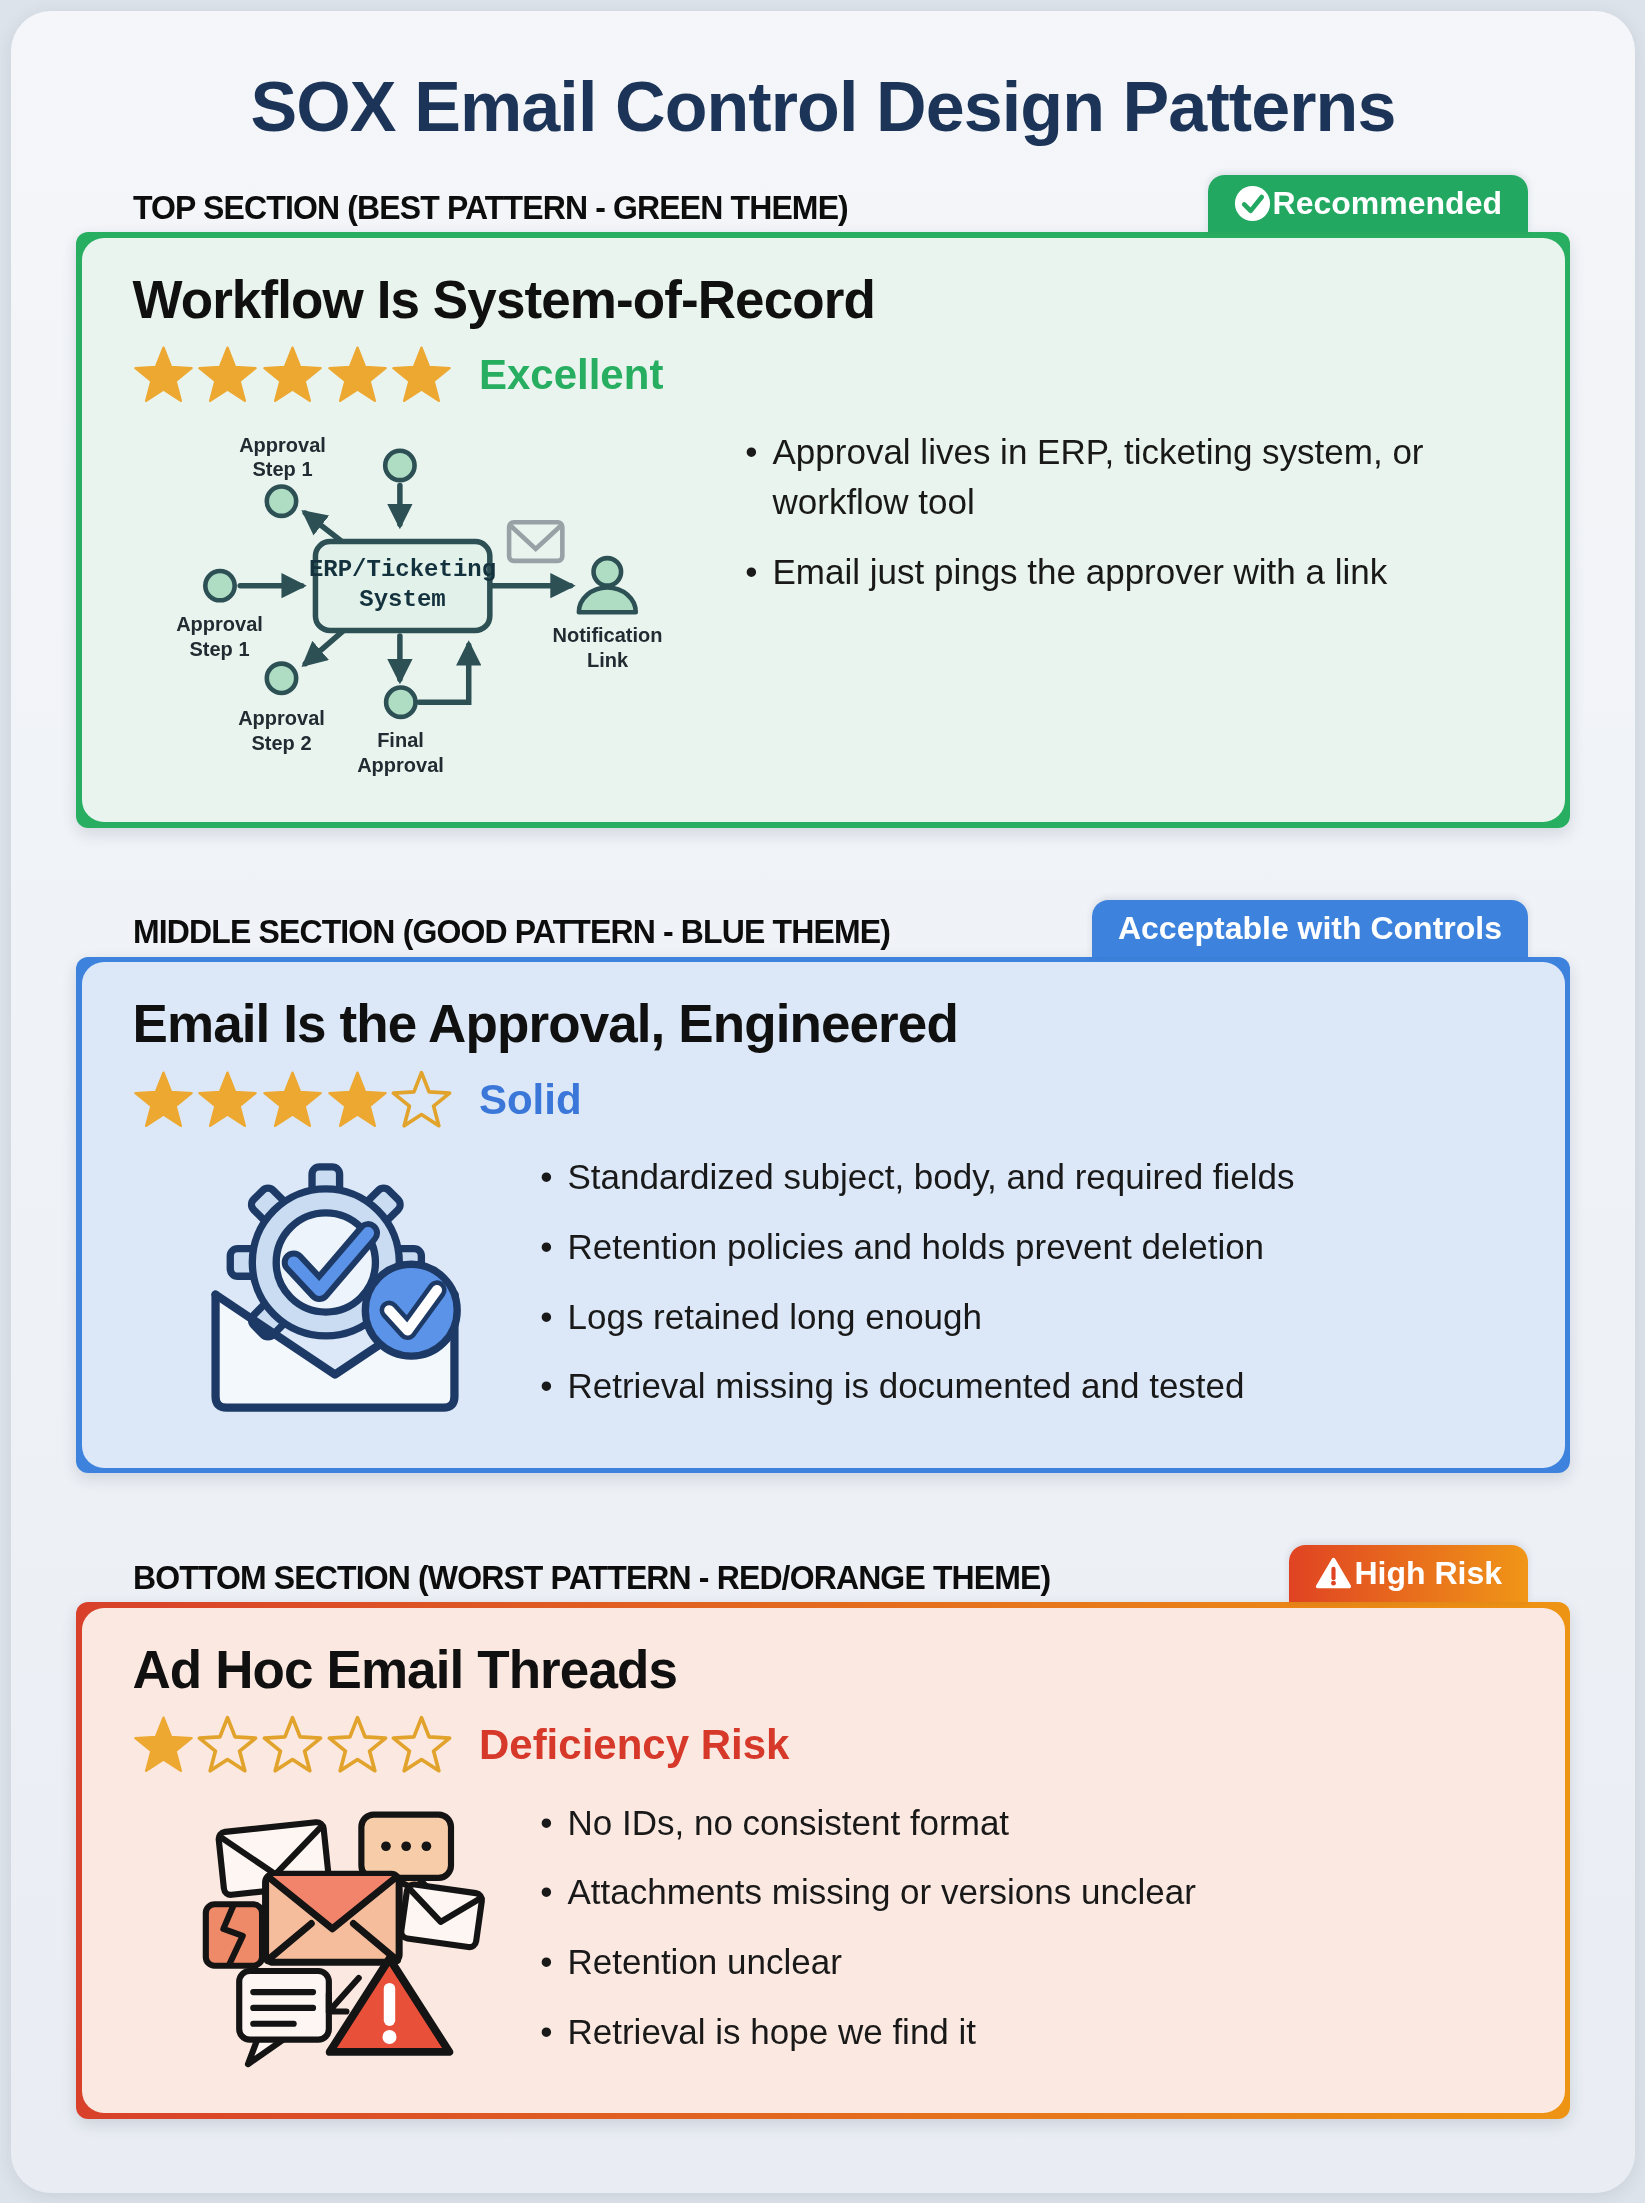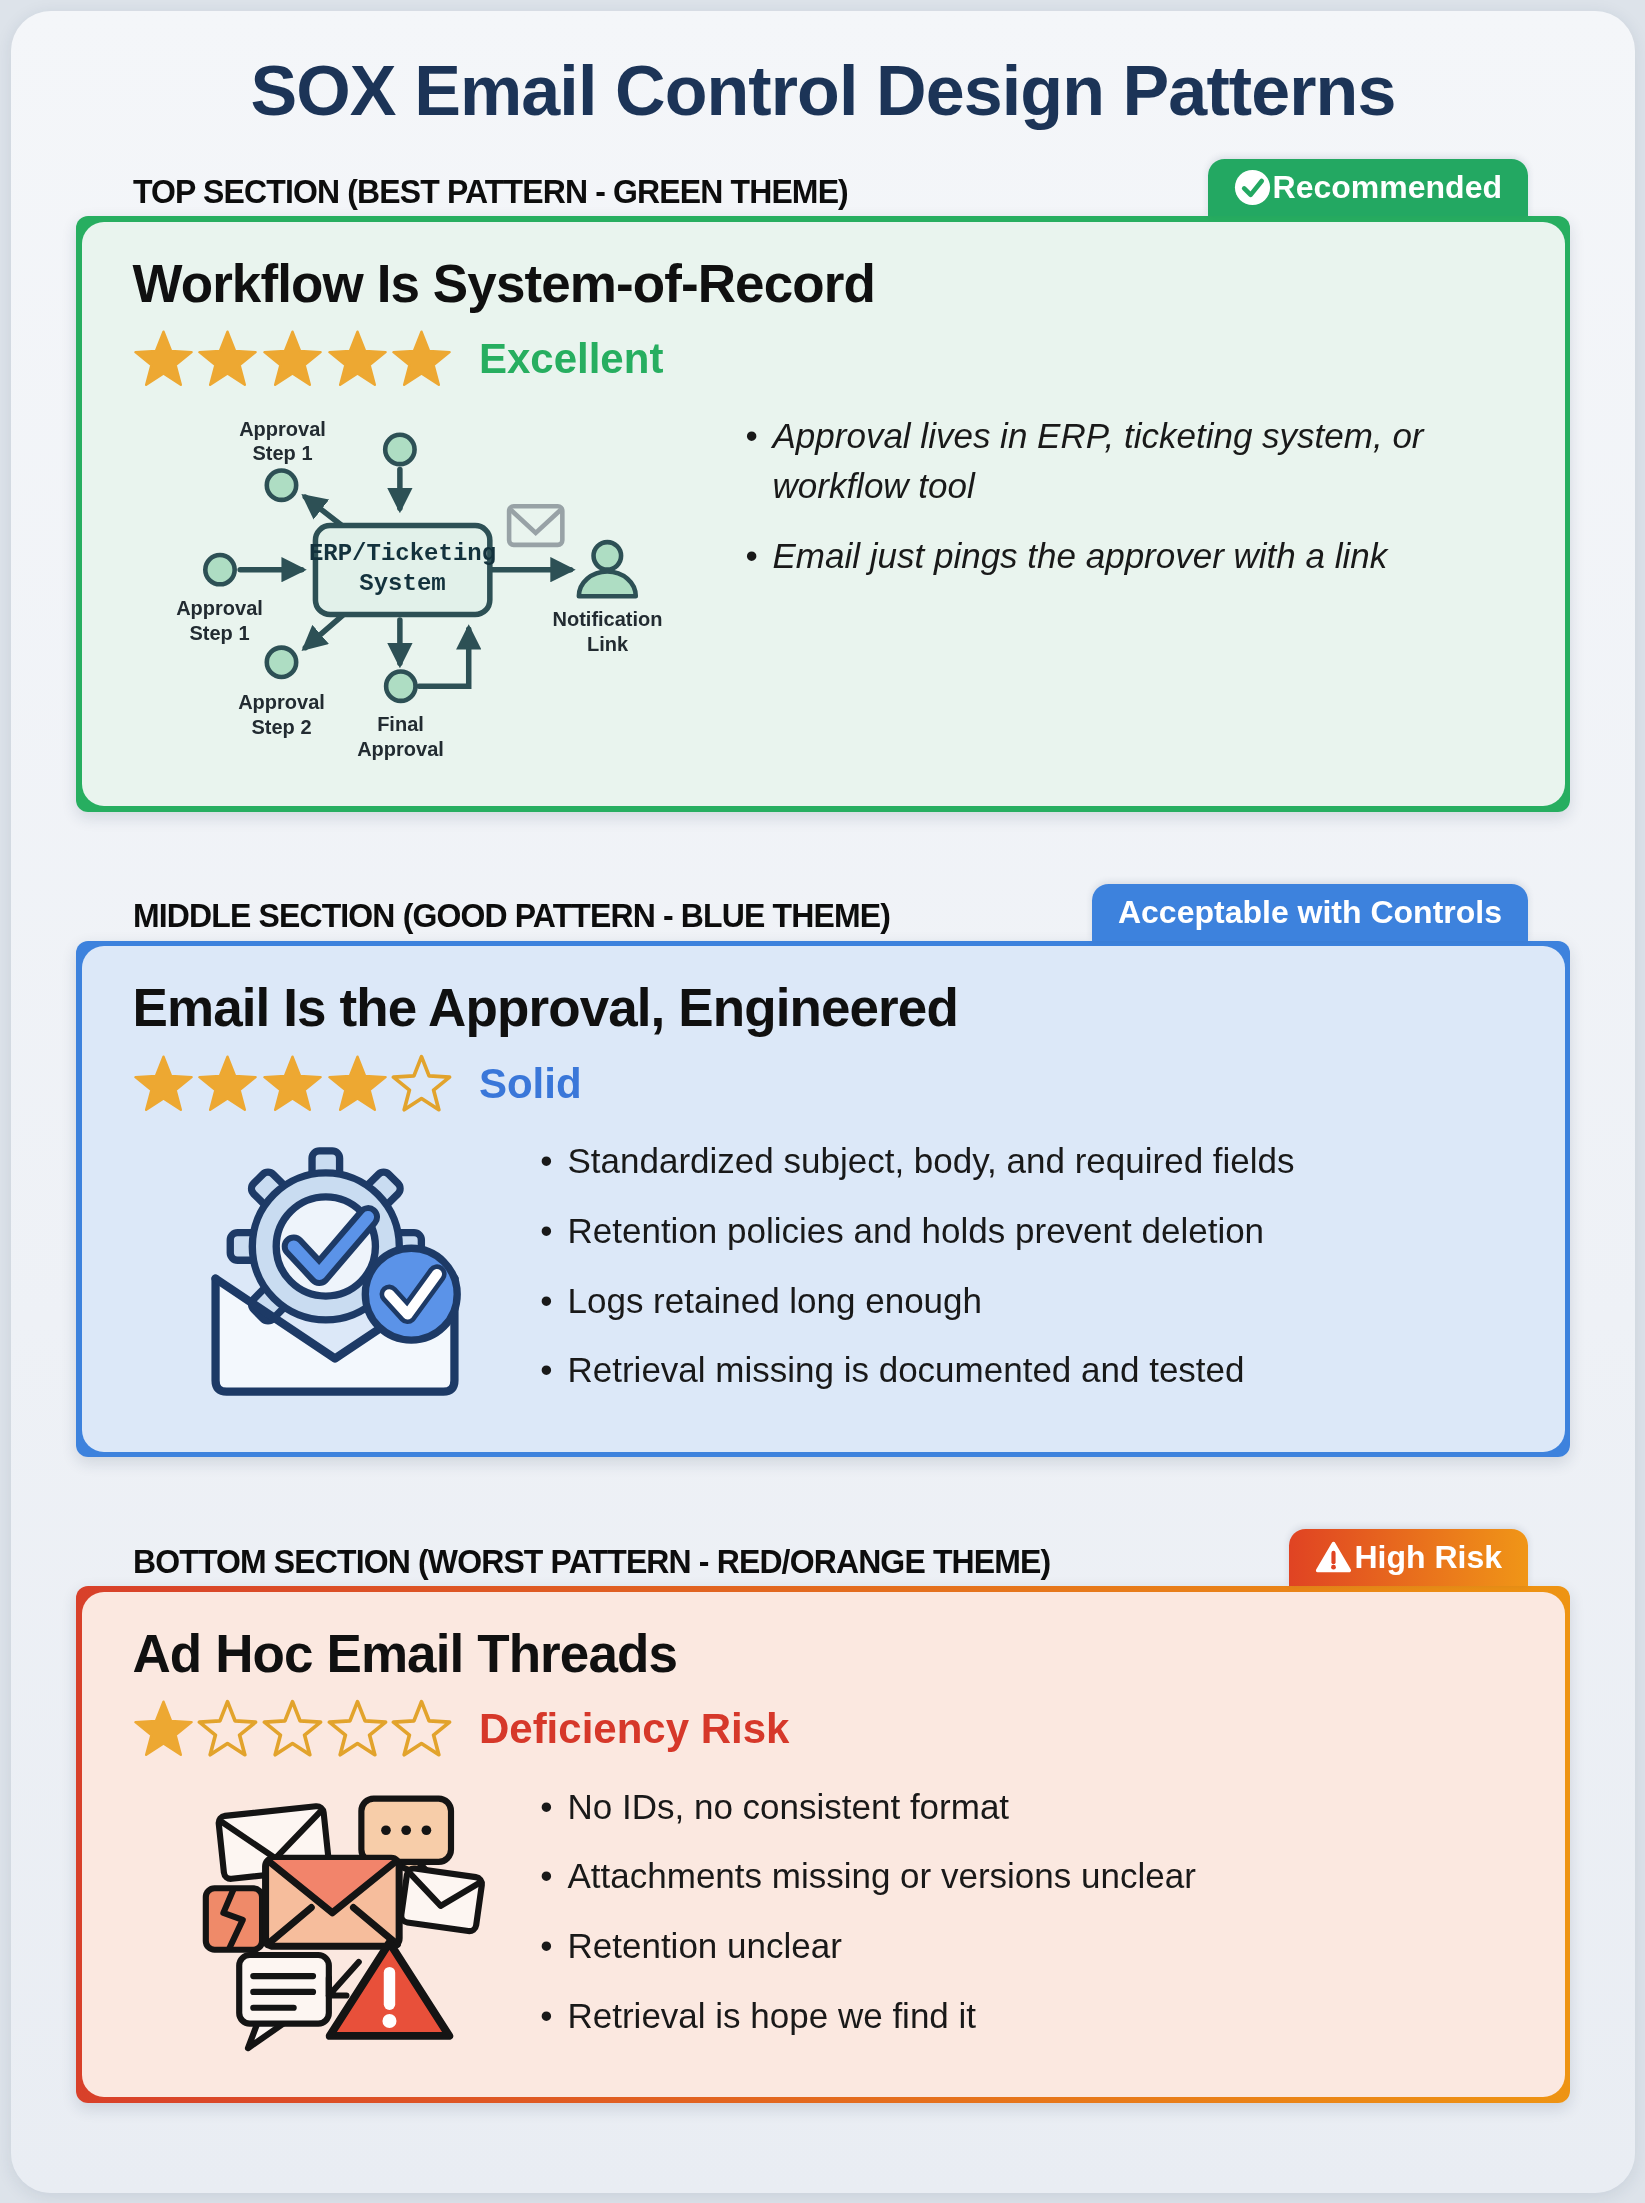--- a/index.html
+++ b/index.html
@@ -7,21 +7,21 @@
   body {
     font-family:"Liberation Sans", sans-serif;
     background:#dde3ea;
     overflow:hidden;
   }
   .panel {
     position:absolute; left:11px; top:11px; width:1624px; height:2182px;
     background:linear-gradient(180deg,#f4f6f9 0%,#eef1f6 60%,#e9edf3 100%);
     border-radius:40px;
     box-shadow:0 3.7px 16.5px rgba(30,50,80,.10);
-    padding:40px 65px 0 65px;
+    padding:56px 65px 0 65px;
   }
   .page-title {
     text-align:center;
     font-size:70px; font-weight:bold; letter-spacing:-0.9px;
     color:#1c3457;
     margin-bottom:26px;
   }
   .section-head {
     display:flex; justify-content:space-between; align-items:flex-end;
     height:59px; padding:0 0 0 57px; margin-top:13px;
@@ -78,21 +78,21 @@
   .dg-box-label {
     position:absolute; transform:translate(-50%,0);
     font-size:24px; font-weight:bold; color:#13323d; text-align:center;
     white-space:pre-line; line-height:1.25;font-family:Liberation Mono, monospace;
   }
 
   
   .figure { width:404px; flex:none; display:flex; justify-content:center; margin-top:5.5px; }
   .figure svg { width:294px; height:290px; overflow:visible; }
 
-  .bullets-pad { padding-left:64px;font-style:italic; }
+  .bullets-pad { padding-left:64px; }
 </style>
 </head>
 <body>
 
 <div class="panel">
 
   <div class="page-title">SOX Email Control Design Patterns</div>
 
   <div class="section-head">
     <span class="section-label">TOP SECTION (BEST PATTERN - GREEN THEME)</span>

